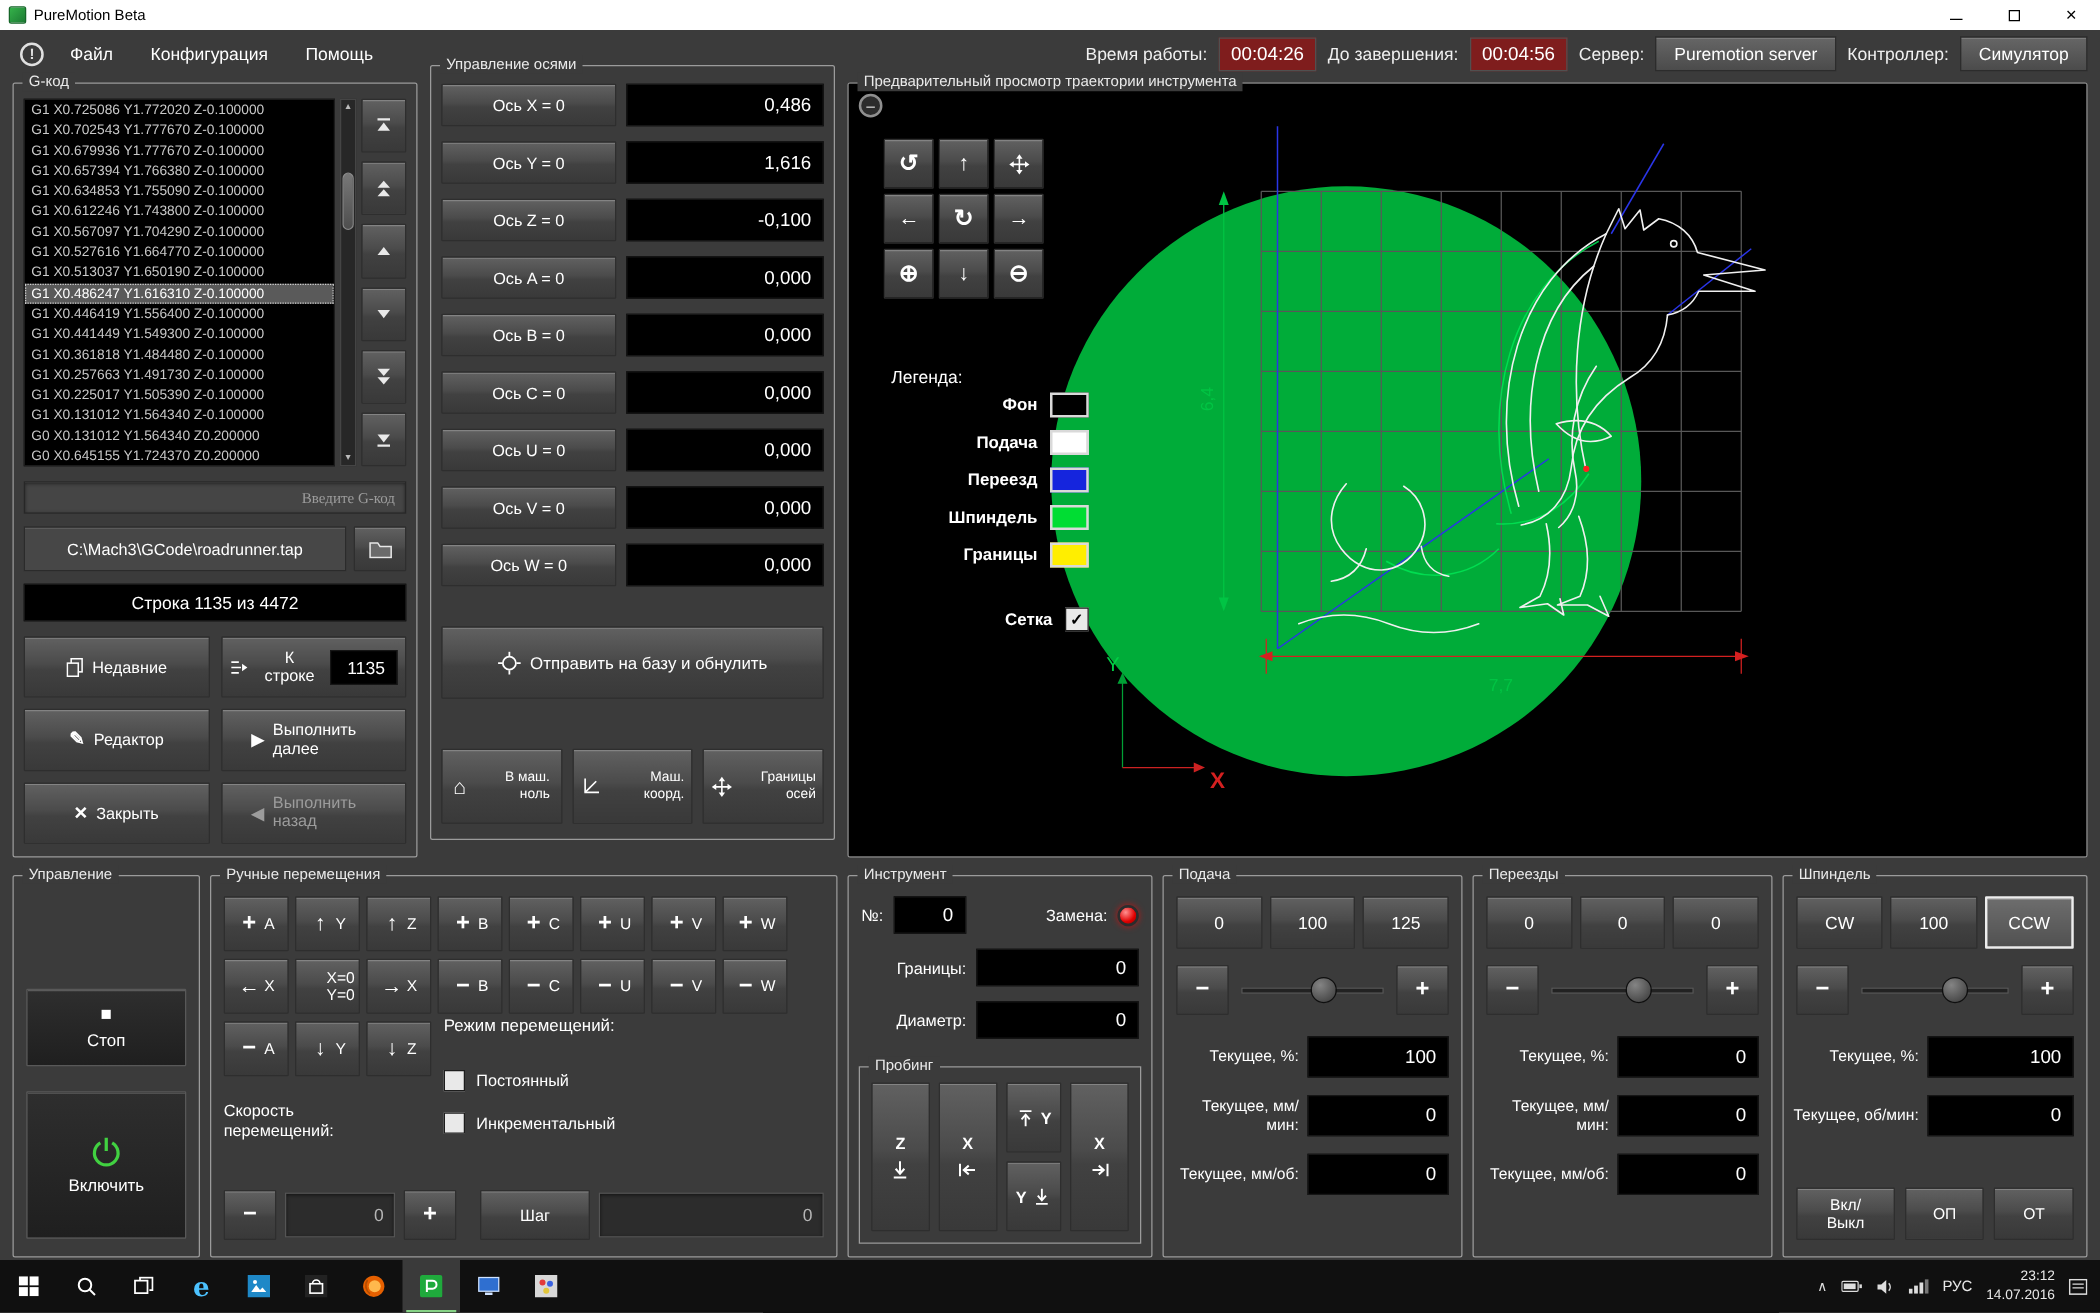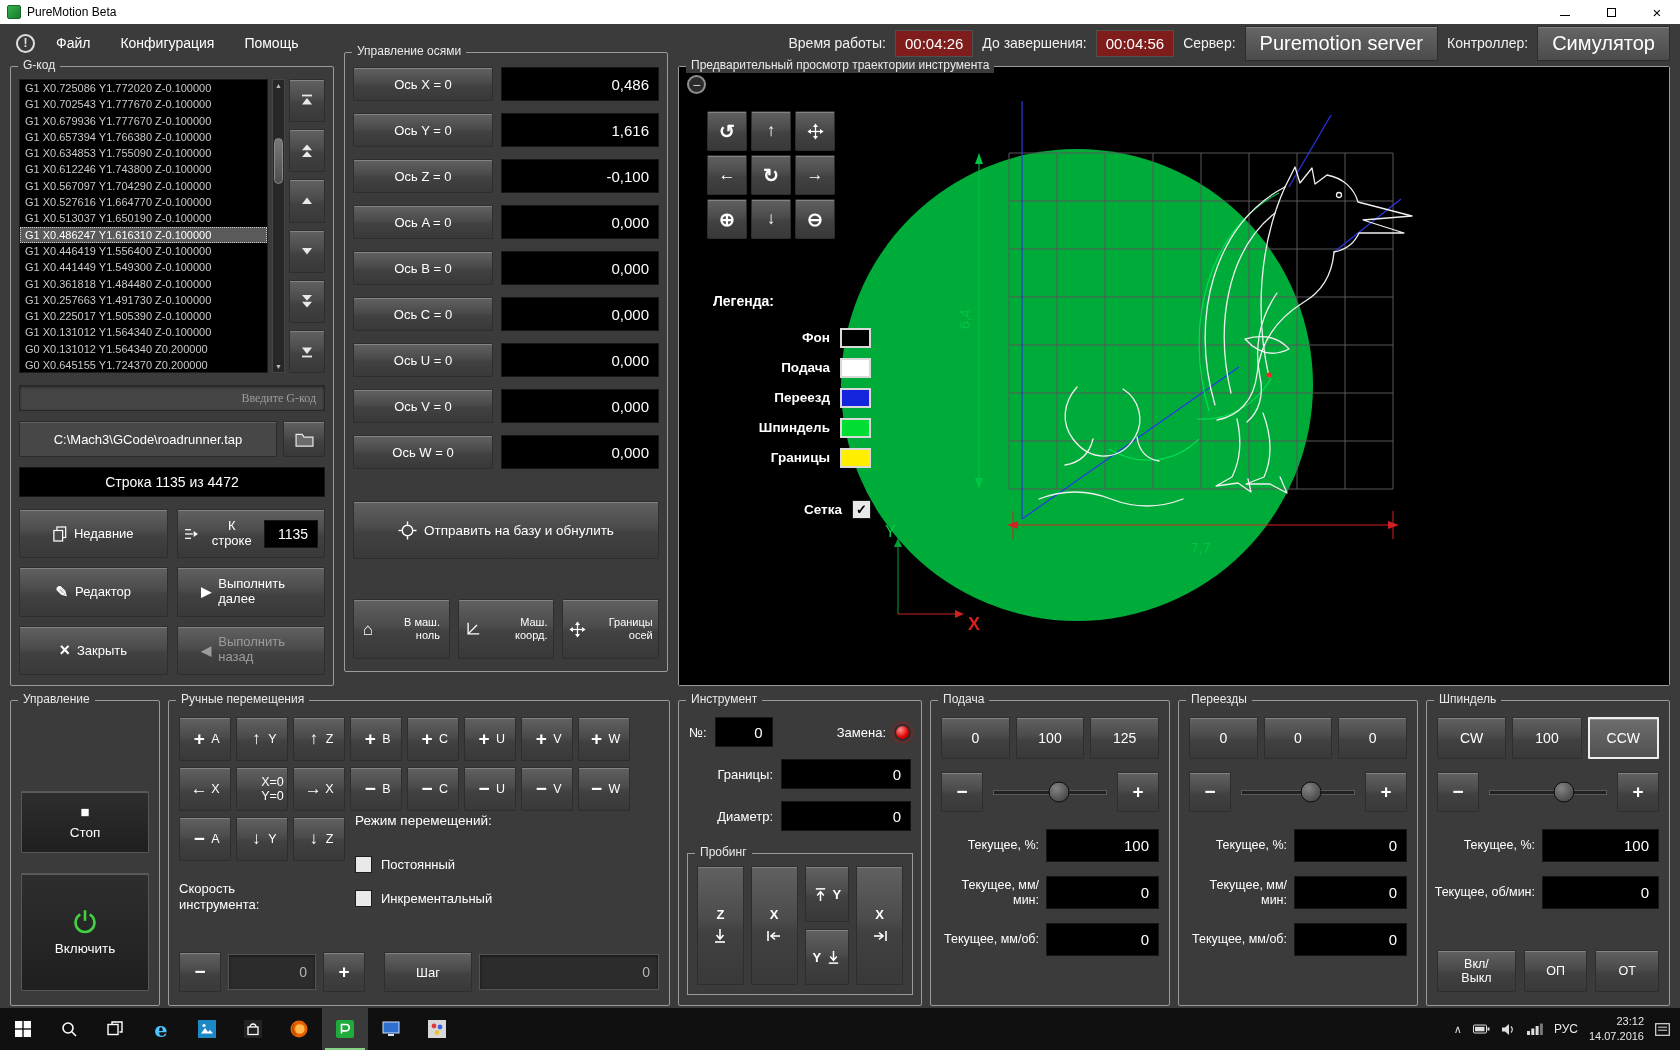--- a/index.html
+++ b/index.html
@@ -17,21 +17,21 @@
   .glyph-max{width:9px;height:9px;border:1px solid #000;display:block}
   .glyph-close{font-size:15px;line-height:1}
 
   
   .menubar{position:absolute;top:24px;left:0;right:0;height:38px;display:flex;align-items:center;padding:0 10px;font-size:14px}
   .info-icon{width:19px;height:19px;border:2px solid #e0e0e0;border-radius:50%;display:flex;align-items:center;justify-content:center;font-weight:bold;font-size:12px;color:#e0e0e0;margin:0 6px}
   .menu-items{display:flex}
   .menu-item{background:none;border:none;color:#fff;font-size:14px;padding:8px 15px;cursor:pointer}
   .menu-status{margin-left:auto;display:flex;align-items:center;gap:9px;font-size:14px;color:#f0f0f0}
   .time-box{background:#7f1d1d;color:#fff;padding:4px 9px;font-size:15px;border:1px solid #505050}
-  .combo{background:linear-gradient(#666,#4b4b4b);border:1px solid #2c2c2c;box-shadow:inset 0 1px 0 rgba(255,255,255,.2);color:#fff;padding:5px 14px;font-size:20px;cursor:pointer}
+  .combo{background:linear-gradient(#666,#4b4b4b);border:1px solid #2c2c2c;box-shadow:inset 0 1px 0 rgba(255,255,255,.2);color:#fff;padding:5px 14px;font-size:14px;cursor:pointer}
 
   
   .gb{position:absolute;border:1px solid #9b9b9b;border-radius:2px}
   .gb-title{position:absolute;top:-9px;left:7px;background:#3b3b3b;padding:0 5px;font-size:12px;color:#eaeaea;line-height:15px;white-space:nowrap;z-index:5}
 
   
   .btn{background:linear-gradient(180deg,#616161 0%,#4b4b4b 45%,#414141 55%,#393939 100%);border:1px solid #2e2e2e;box-shadow:inset 0 1px 0 rgba(255,255,255,.22);color:#fff;display:flex;align-items:center;justify-content:center;gap:7px;font-size:13px;cursor:pointer;border-radius:1px}
   .btn.disabled{color:#9c9c9c}
   .val{background:#000;border:1px solid #161616;box-shadow:inset 0 0 4px rgba(0,0,0,.9);color:#fff;display:flex;align-items:center;justify-content:flex-end;padding:0 9px;font-size:15px}
   .checkbox{width:17px;height:17px;background:#e9e9e9;border:1px solid #1d1d1d;display:inline-flex;align-items:center;justify-content:center;color:#000;cursor:pointer;flex:none}
@@ -96,21 +96,21 @@
   .tool-btn{flex:1;font-size:11px;gap:5px;padding:0 3px}
   .tool-btn .tb-label{white-space:normal;line-height:1.2;text-align:right;max-width:62px}
 
   
   .preview-canvas{position:absolute;inset:0;background:#000;overflow:hidden}
   #toolpath-svg{position:absolute;left:0;top:0}
   .pv-collapse{position:absolute;left:8px;top:8px;width:19px;height:19px;border-radius:50%;border:2px solid #8f8f8f;background:#2c2c2c;color:#cfcfcf;display:flex;align-items:center;justify-content:center;font-size:14px;line-height:1;cursor:pointer;z-index:4}
   .pv-nav{position:absolute;left:28px;top:44px;display:grid;grid-template-columns:repeat(3,40px);grid-auto-rows:40px;gap:4px;z-index:4}
   .pv-btn{font-size:19px;font-weight:bold;padding:0}
   .pv-legend{position:absolute;left:34px;top:226px;width:158px;z-index:4}
-  .legend-title{font-size:14px;font-weight:bold;color:#fff;margin-bottom:18px}
+  .legend-title{font-size:14px;font-weight:normal;color:#fff;margin-bottom:4px}
   .legend-row{display:flex;align-items:center;margin-bottom:9px;height:21px}
   .legend-label{flex:1;text-align:right;font-size:13.5px;font-weight:bold;color:#fff;padding-right:10px}
   .legend-swatch{width:31px;height:20px;border:2px solid #d9d9d9;flex:none}
   .legend-grid-row{display:flex;align-items:center;margin-top:32px}
   .legend-grid-row .checkbox{width:19px;height:19px}
 
   
   .ctl-btn{position:absolute;left:10px;right:10px;flex-direction:column;gap:6px;background:linear-gradient(#2e2e2e,#1f1f1f);border:1px solid #585858;font-size:13.5px}
   #btn-start{top:16px;height:62px}
   #btn-stop{top:90px;height:62px}
@@ -681,21 +681,21 @@
       </div>
     <div class="jog-mode-label">Режим перемещений:</div>
     <div class="jog-cb" id="cb-row1">
       <span class="checkbox" id="cb-continuous"></span>
       <span>Постоянный</span>
     </div>
     <div class="jog-cb" id="cb-row2">
       <span class="checkbox" id="cb-incremental"></span>
       <span>Инкрементальный</span>
     </div>
-    <div class="jog-speed-label">Скорость инструмента:</div>
+    <div class="jog-speed-label">Скорость перемещений:</div>
     <div class="jog-controls">
       <button class="btn sq-btn">
           <span class="jg minus"></span>
         </button>
       <div class="dark-field speed-field">0</div>
       <button class="btn sq-btn">
           <span class="jg plus"></span>
         </button>
       <button class="btn step-btn">Шаг</button>
       <div class="dark-field step-field">0</div>

